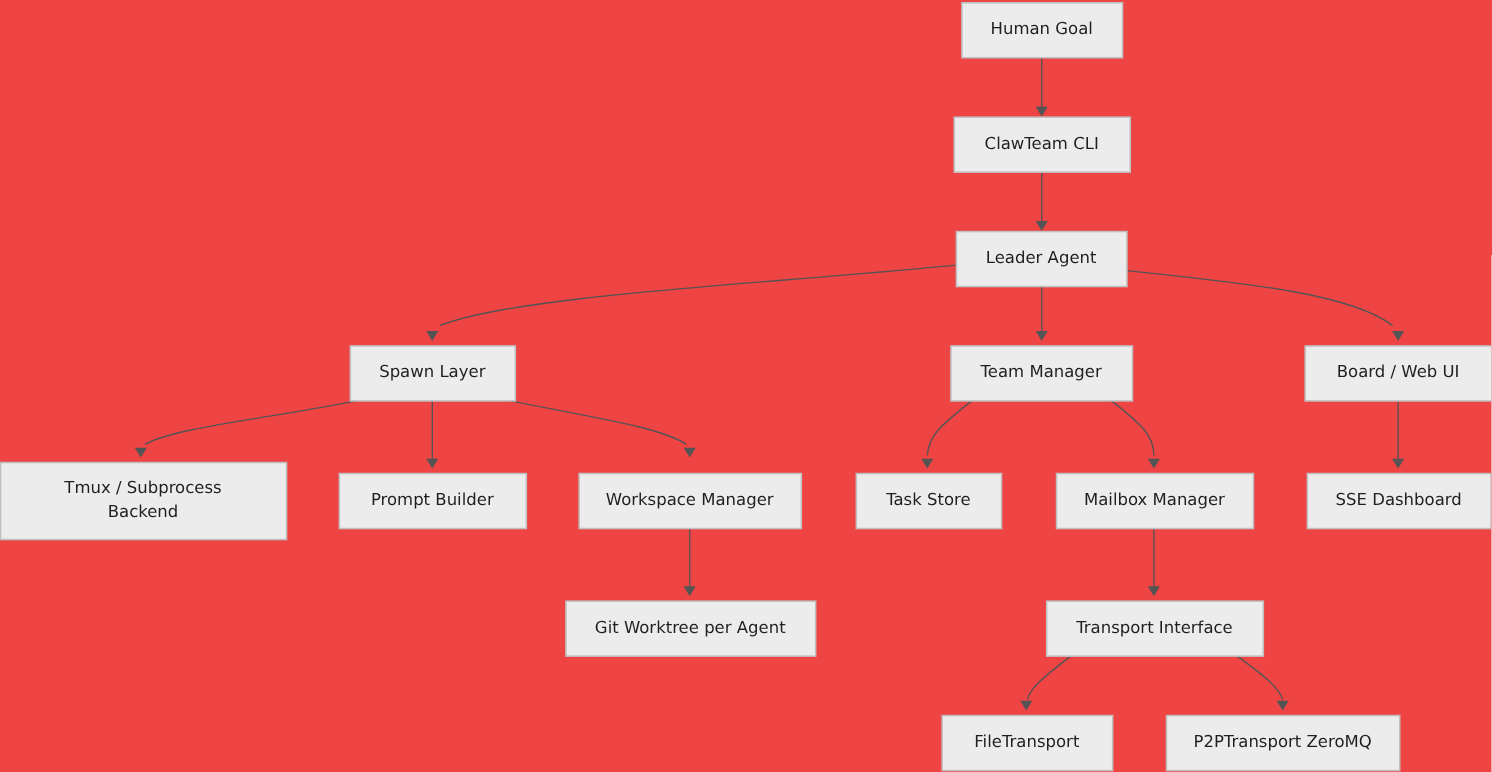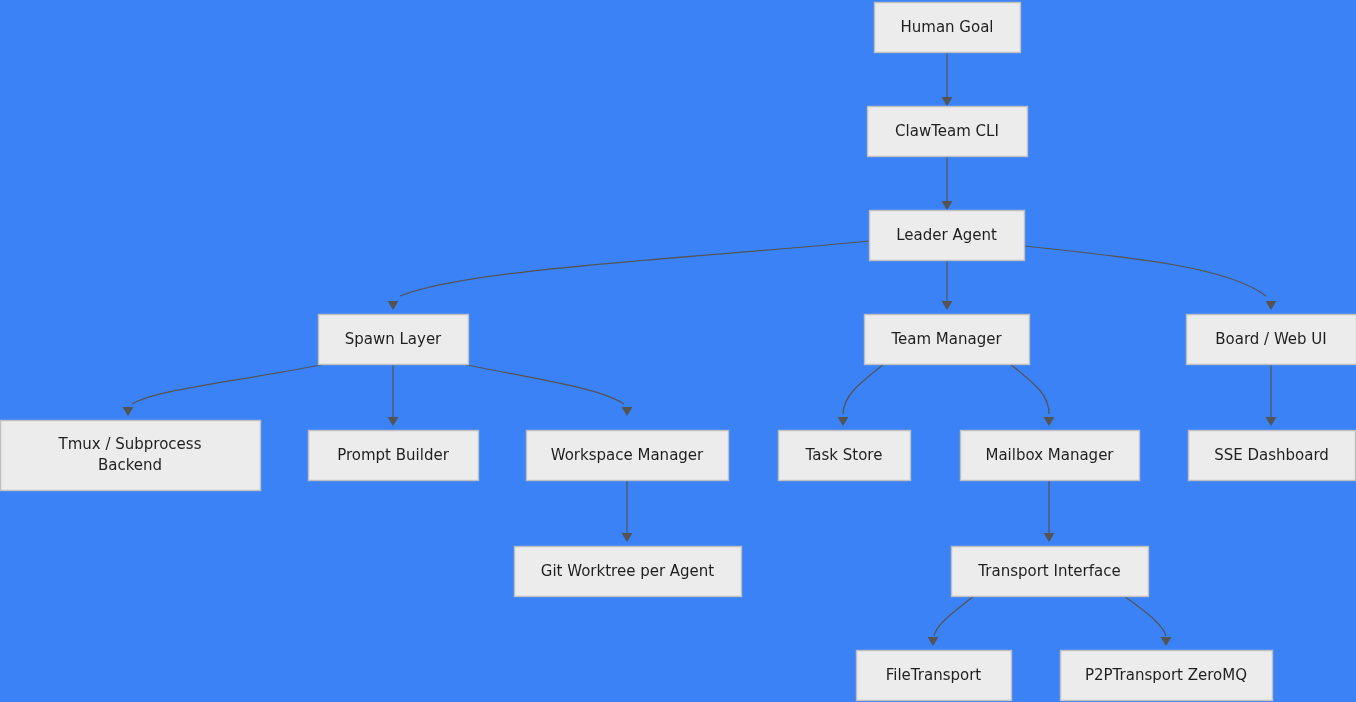--- a/index.html
+++ b/index.html
@@ -4,21 +4,21 @@
 <style>
   html, body {
     margin: 0;
     padding: 0;
     background: #ffffff;
   }
   #diagram-root {
     position: relative;
     width: 1356px;
     height: 702px;
-    background: #3b82f6;
+    background: #ef4444;
     font-family: "DejaVu Sans", sans-serif;
     overflow: hidden;
   }
   svg#flow-svg {
     position: absolute;
     top: 0;
     left: 0;
     width: 1356px;
     height: 702px;
     display: block;

